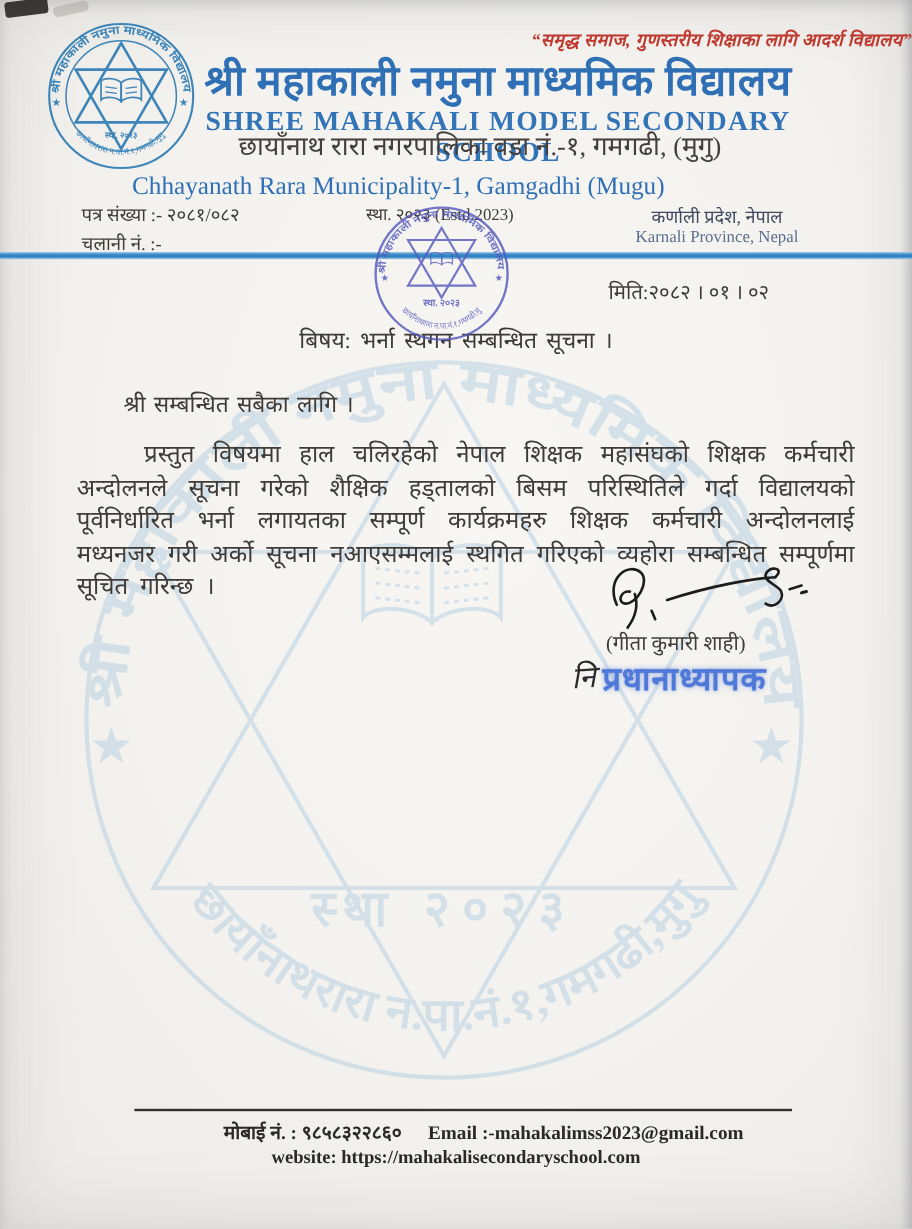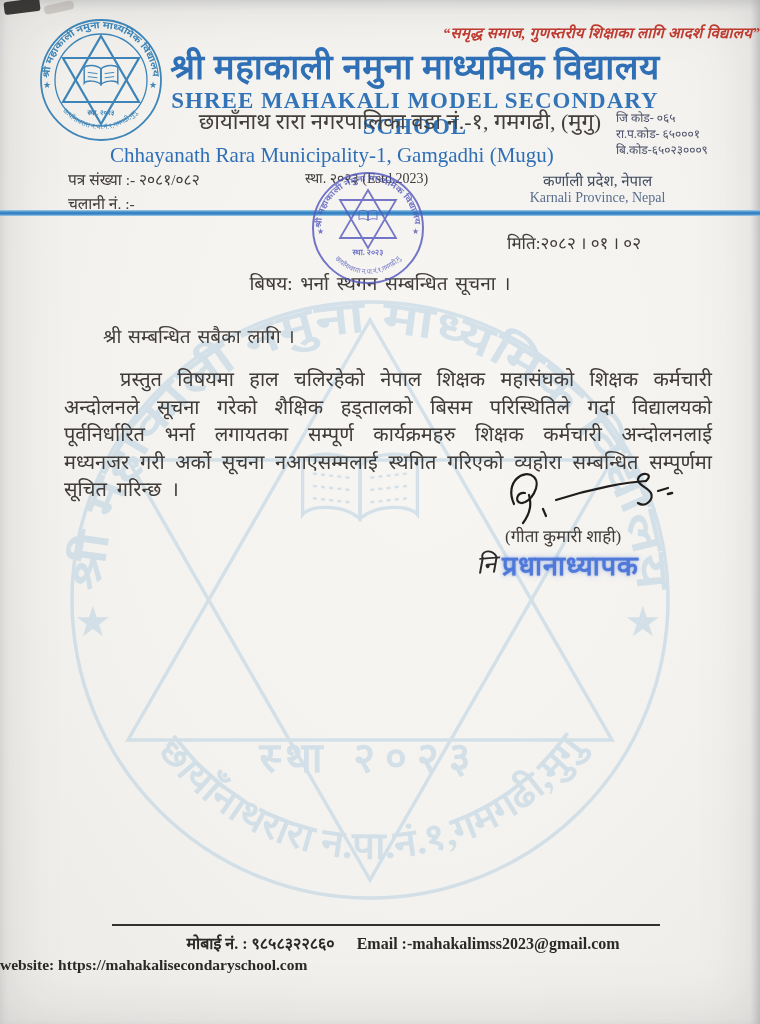--- a/index.html
+++ b/index.html
@@ -54,21 +54,21 @@
   
   .watermark{ left:60px; top:290px; opacity:.5; color:#b3cee2; z-index:1; }
   .ink-stamp{ left:310px; top:170px; opacity:.8; color:#5357bd; z-index:3; }
   .logo{ left:37px; top:16px; color:#2f7cb4; opacity:.92; z-index:2; }
   .z2{ z-index:2; }
 
   
   .footer-line{ left:112px; top:924px; width:548px; height:2px; background:#33302d; }
   .footer-1{ left:0; top:932px; width:740px; text-align:center; font-weight:bold; font-size:16px; color:#2b2926;margin-left:33px; }
   .footer-1 .sep{ display:inline-block; width:22px; }
-  .footer-2{ left:0; top:956px; width:760px; font-weight:bold; font-size:15.5px; color:#2b2926; }
+  .footer-2{ left:0; top:956px; width:760px; text-align:center; font-weight:bold; font-size:15.5px; color:#2b2926; }
 
   svg text{ fill:currentColor; }
   svg .ln{ stroke:currentColor; fill:none; }
 </style>
 </head>
 <body>
 
 <div class="page">
 
   <div class="abs smudge-dark"></div>
@@ -129,25 +129,20 @@
     </g>
     <text x="64" y="99" font-size="7" text-anchor="middle" font-weight="bold">स्था. २०२३</text>
   </svg>
 
   <div class="abs tagline z2">“समृद्ध समाज, गुणस्तरीय शिक्षाका लागि आदर्श विद्यालय”</div>
   <div class="abs school-np z2">श्री महाकाली नमुना माध्यमिक विद्यालय</div>
   <div class="abs school-en z2">SHREE MAHAKALI MODEL SECONDARY SCHOOL</div>
   <div class="abs addr-np z2">छायाँनाथ रारा नगरपालिका वडा नं.-१, गमगढी, (मुगु)</div>
   <div class="abs addr-en z2">Chhayanath Rara Municipality-1, Gamgadhi (Mugu)</div>
 
-  <div class="abs codes z2">
-    <div>जि कोड- ०६५</div>
-    <div>रा.प.कोड- ६५०००१</div>
-    <div>बि.कोड-६५०२३०००९</div>
-  </div>
 
   <div class="abs ref-left z2">
     <div>पत्र संख्या :- २०८१/०८२</div>
     <div>चलानी नं. :-</div>
   </div>
   <div class="abs estd z2">स्था. २०२३ (Estd.2023)</div>
   <div class="abs province z2">
     <div class="np">कर्णाली प्रदेश, नेपाल</div>
     <div class="en">Karnali Province, Nepal</div>
   </div>

